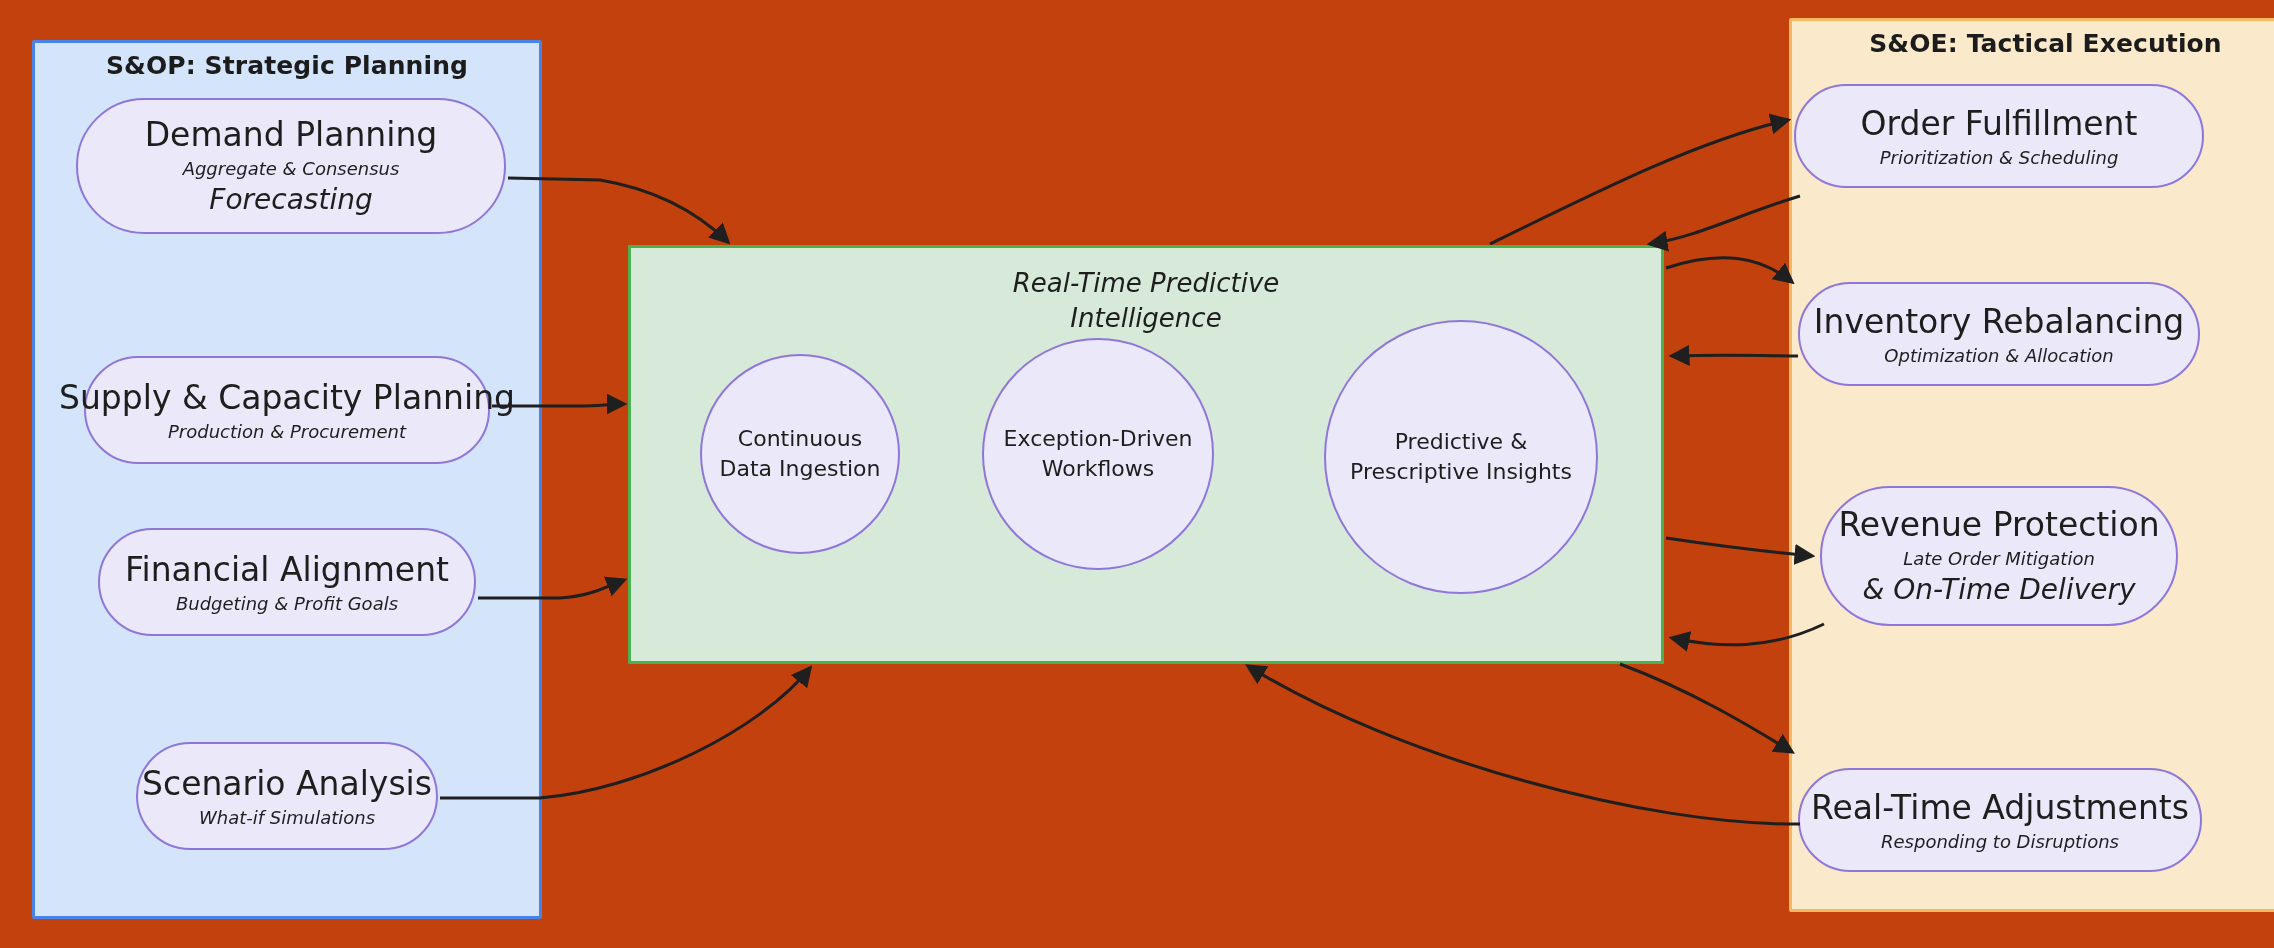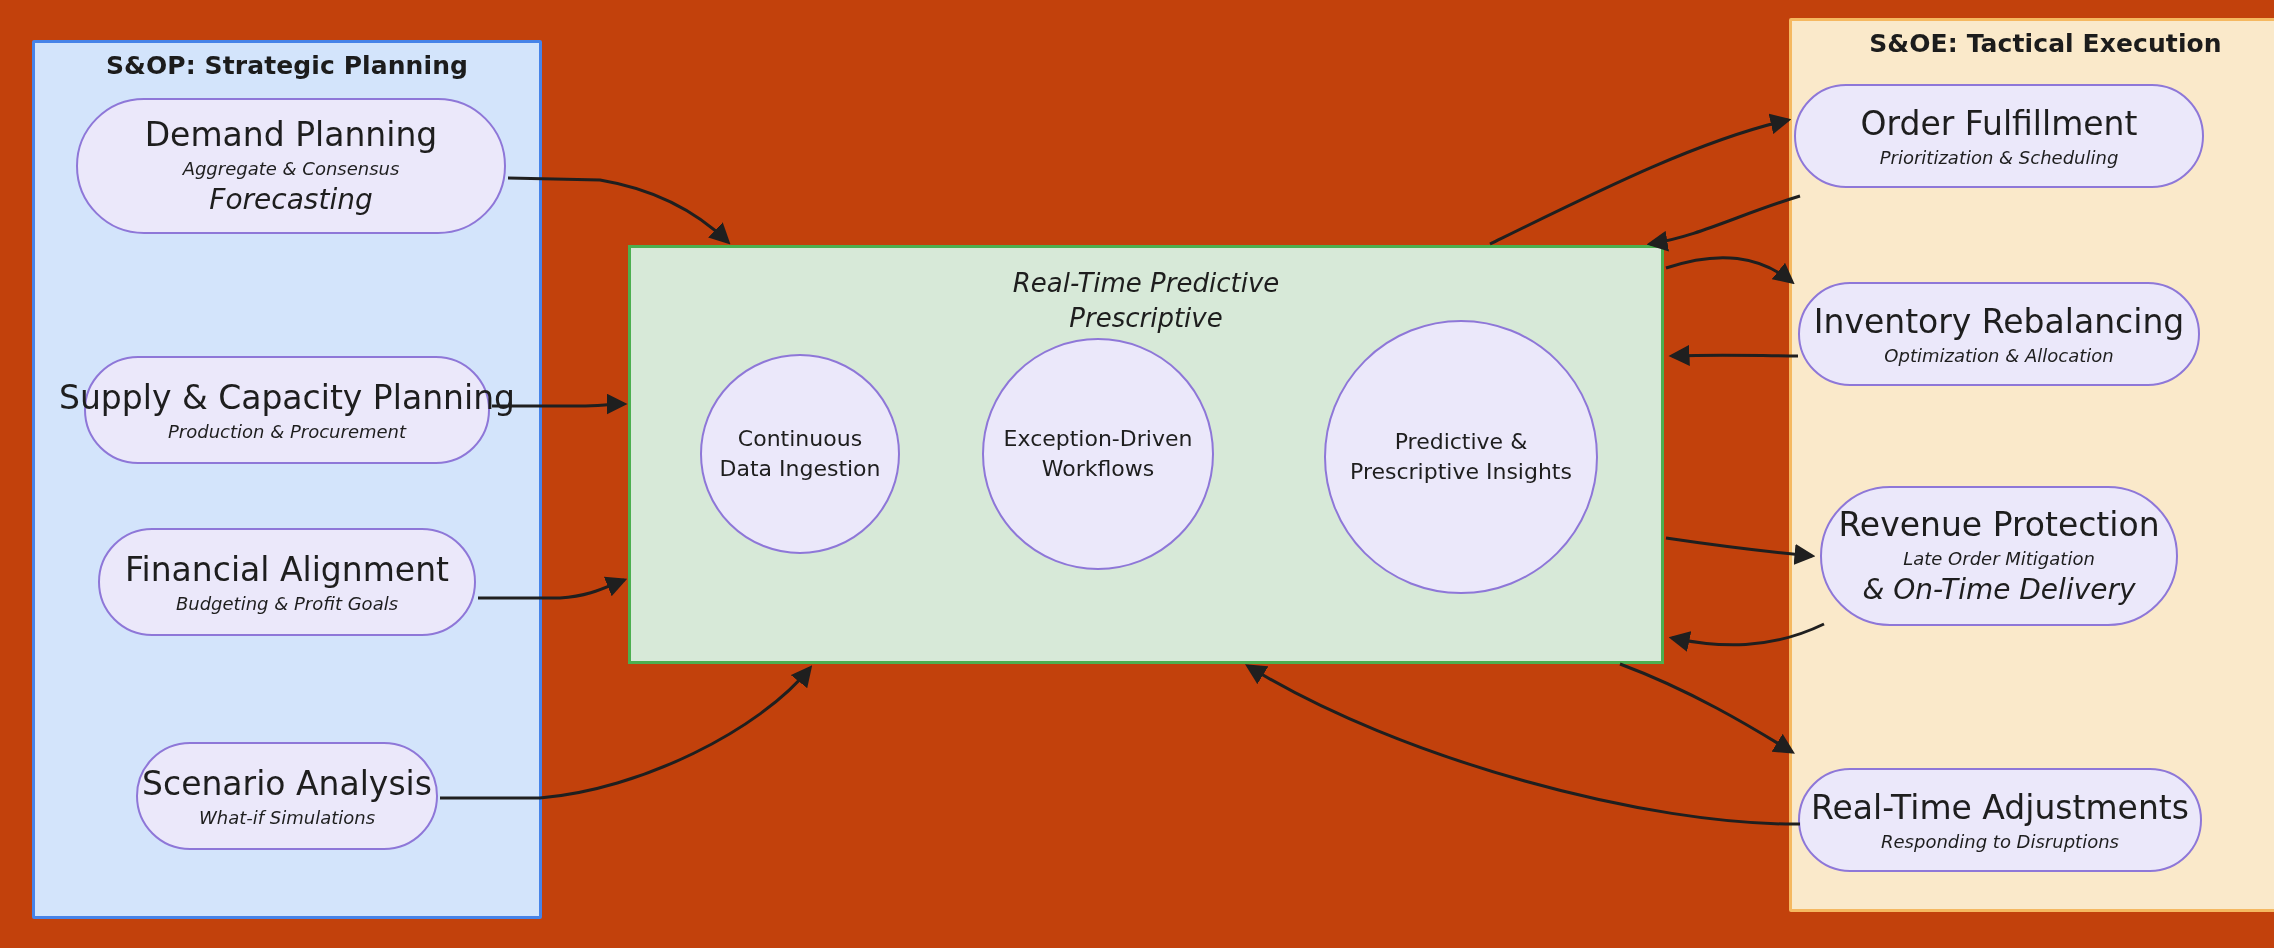--- a/index.html
+++ b/index.html
@@ -196,21 +196,21 @@
   </div>
 
   <div class="node" id="node-real-time-adjustments" style="left:1798px; top:728px; width:404px; height:104px;margin-top:40px;">
     <span class="line1">Real-Time Adjustments</span>
     <span class="line2">Responding to Disruptions</span>
   </div>
 
   <div id="center-box">
     <div id="center-title">
       <div>Real-Time Predictive</div>
-      <div>Prescriptive</div>
+      <div>Intelligence</div>
     </div>
   </div>
 
   <div class="circle-node" id="node-continuous-data-ingestion" style="left:700px; top:354px; width:200px; height:200px;">
     <span>Continuous</span>
     <span>Data Ingestion</span>
   </div>
 
   <div class="circle-node" id="node-exception-driven-workflows" style="left:982px; top:338px; width:232px; height:232px;">
     <span>Exception-Driven</span>

